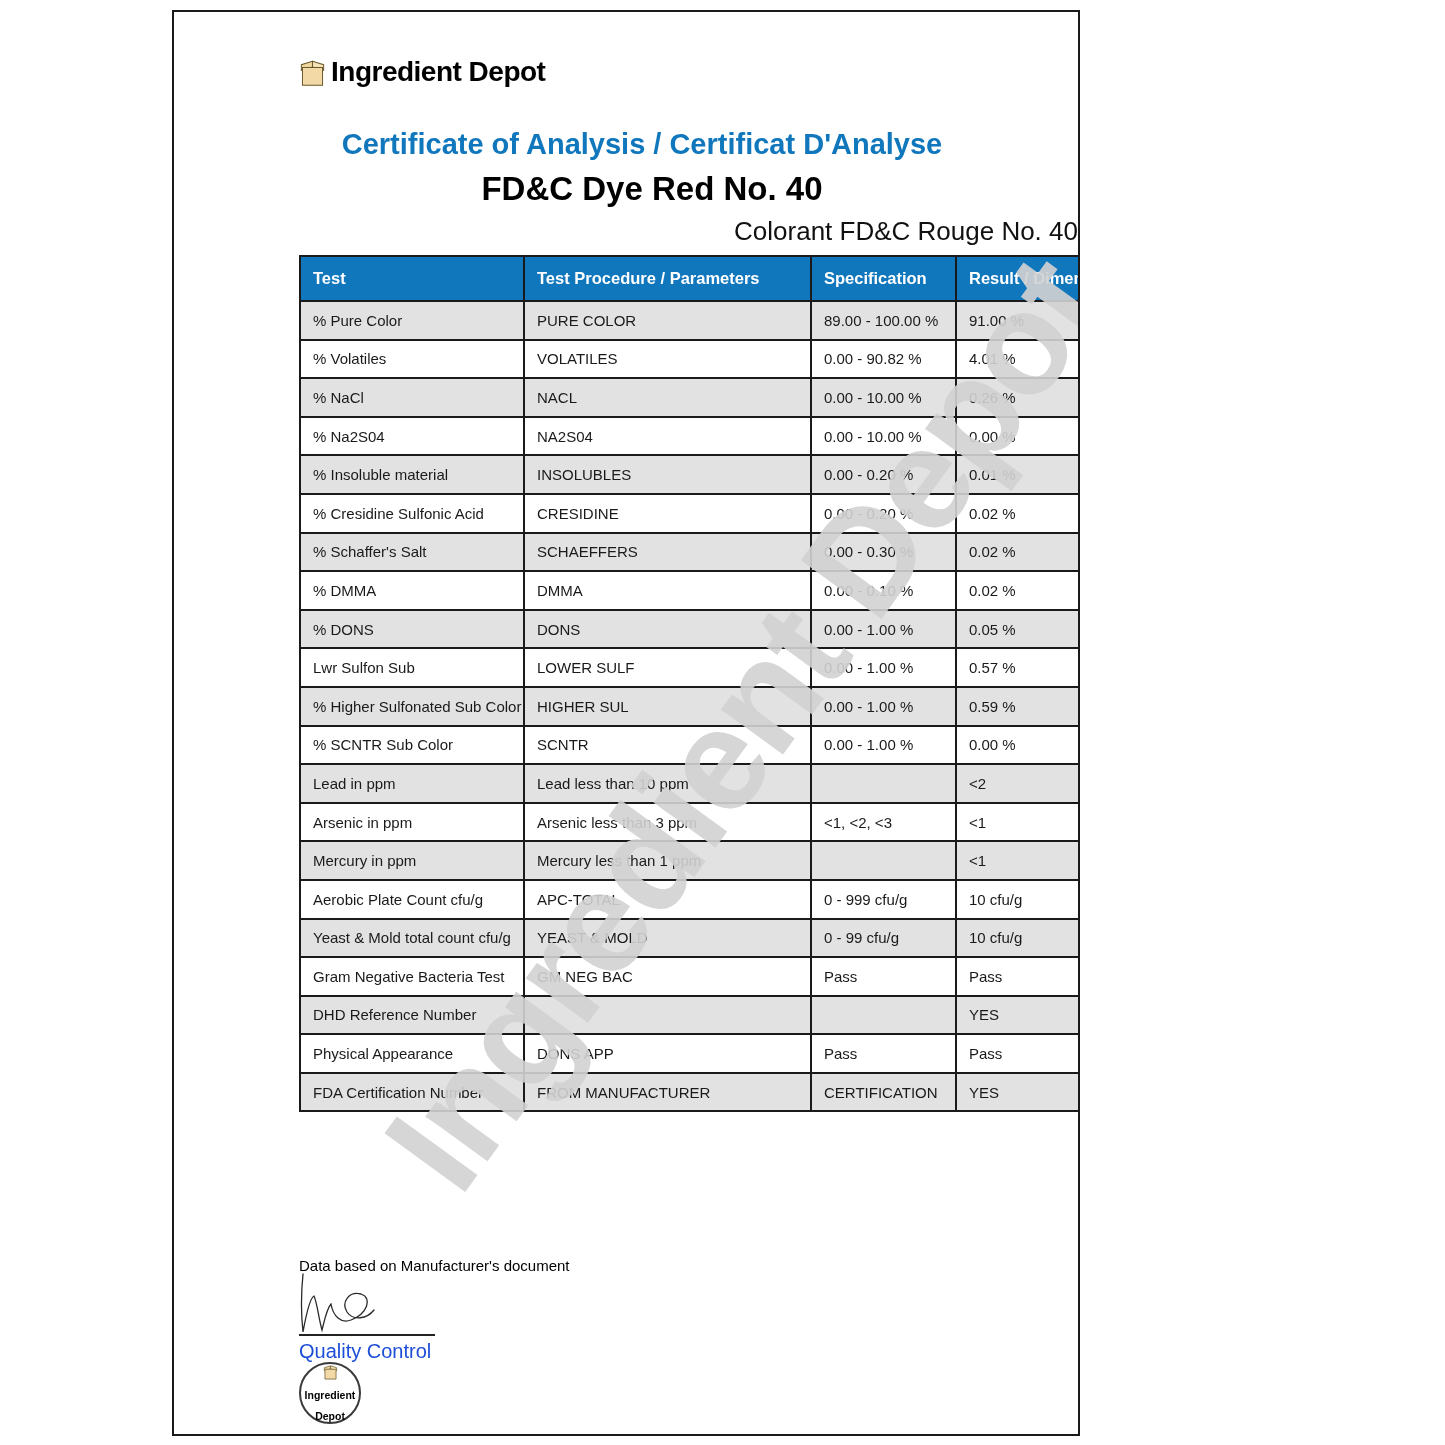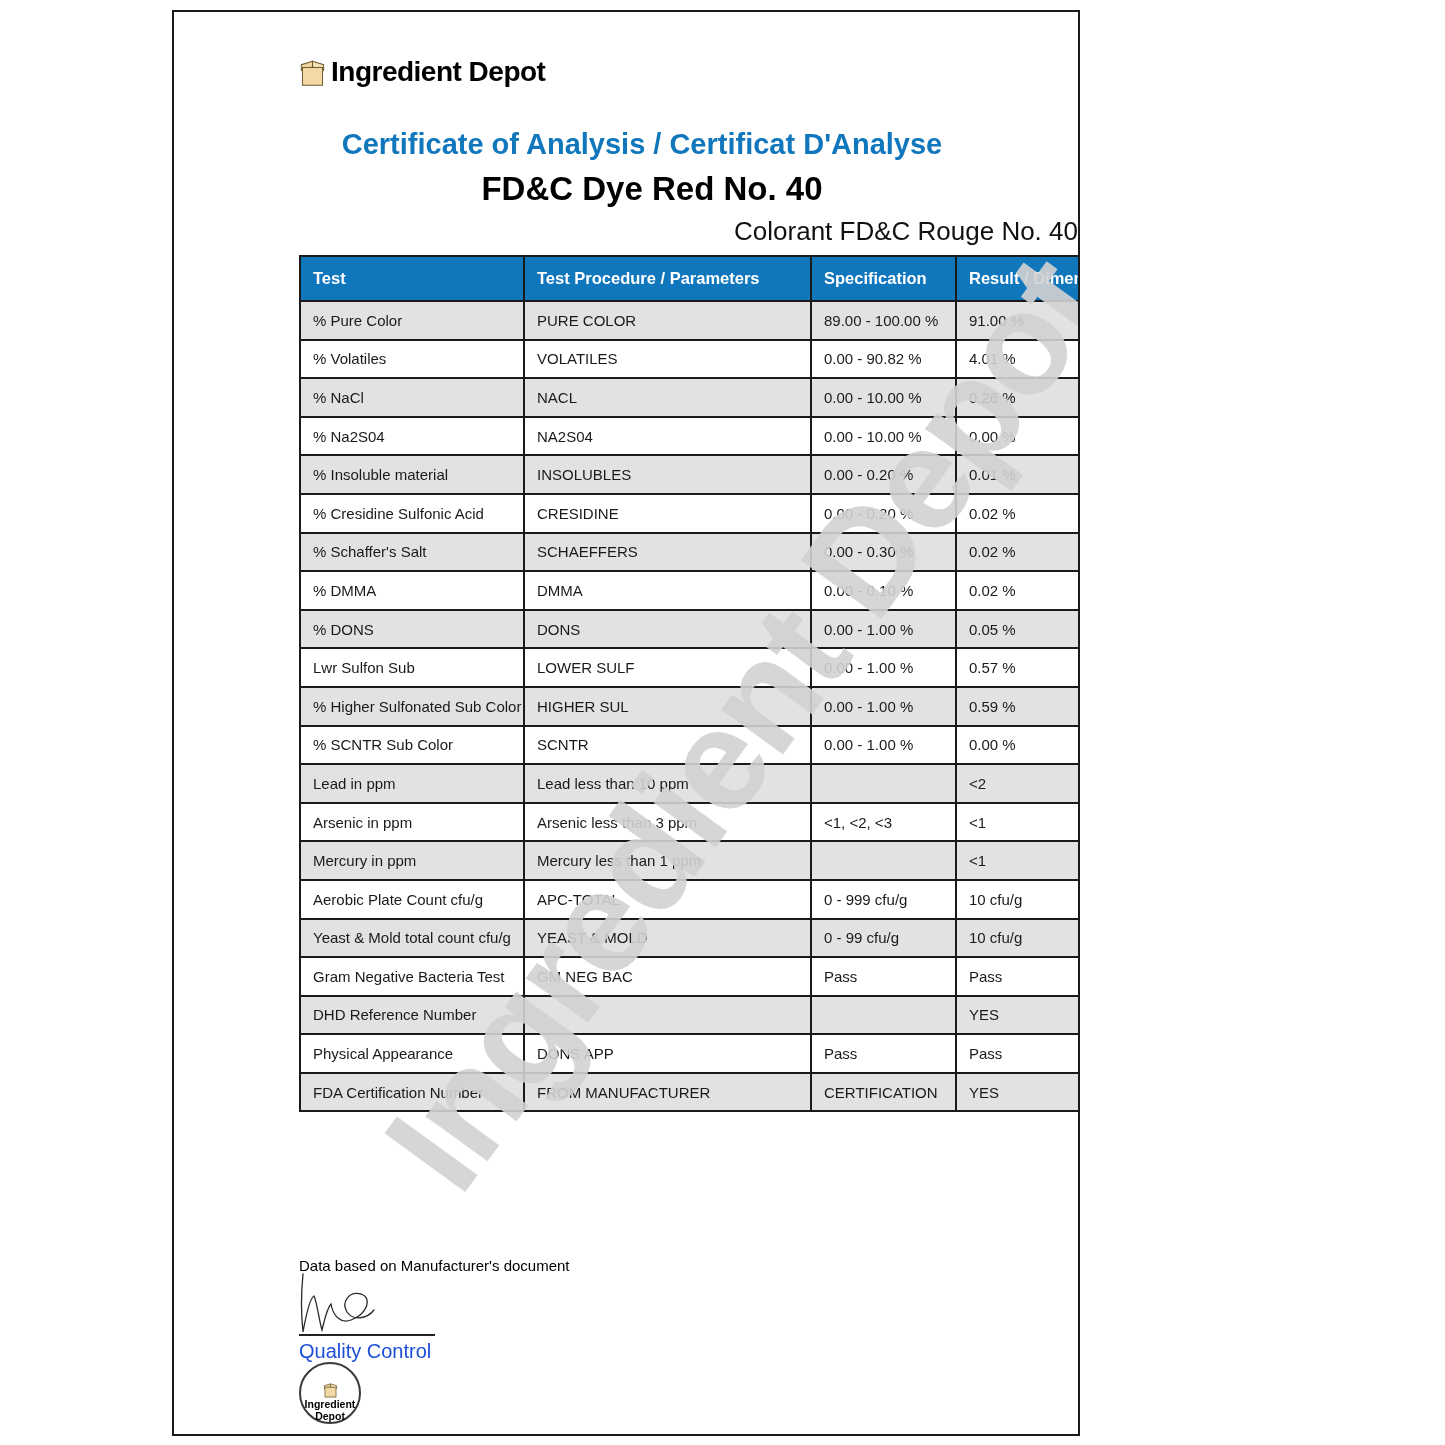--- a/index.html
+++ b/index.html
@@ -90,21 +90,21 @@
   }
   .qc-label {
     position: absolute; left: 125px; top: 1328px;
     font-size: 20px; color: #1d4ed8;
   }
   .stamp {
     position: absolute; left: 125px; top: 1350px;
     width: 62px; height: 62px;
     border: 2px solid #3a3a3a; border-radius: 50%;
     display: flex; flex-direction: column;
-    align-items: center; justify-content: flex-end;
+    align-items: center; justify-content: space-between;
     background: #fff;
     z-index: 6;
   }
   .stamp-text { font-size: 10.5px; font-weight: bold; line-height: 1.15; color: #000; }
 </style>
 </head>
 <body>
 
 <div class="page">
 

